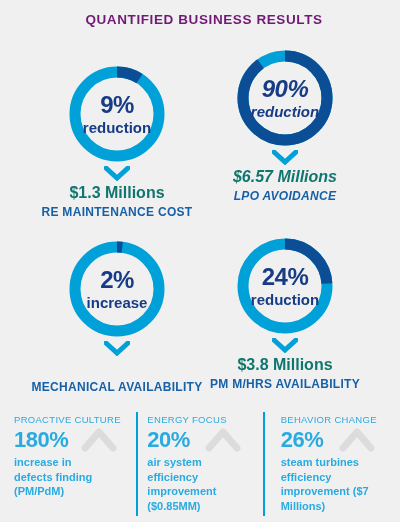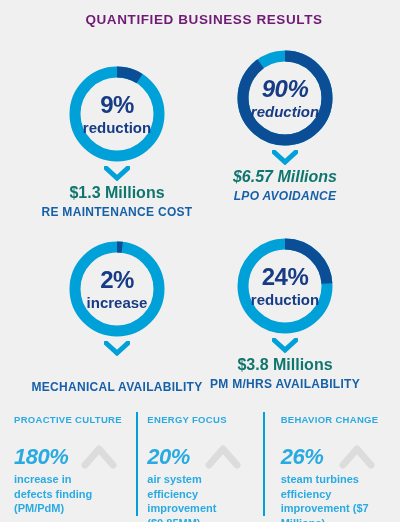--- a/index.html
+++ b/index.html
@@ -120,30 +120,29 @@
   }
   .bcol .divider-right {
     position: absolute;
     right: 2px; top: 4px;
     width: 2px; height: 104px;
     background: #00a0d8;
   }
 
   .bhead {
     font-size: 9.5px;
-    font-weight: bold;
+    font-weight: normal;
     color: #29abe2;
     letter-spacing: 0.3px;
     line-height: 1.2;
   }
   .bval-row {
     position: relative;
     height: 26px;
-    margin-top: 19px;
-    font-style: italic;
+    margin-top: 2px;
   }
   .bval {
     font-size: 22px;
     font-weight: bold;
     color: #29abe2;
     letter-spacing: -0.5px;
     line-height: 26px;
     position: relative;
     z-index: 2;
   }

